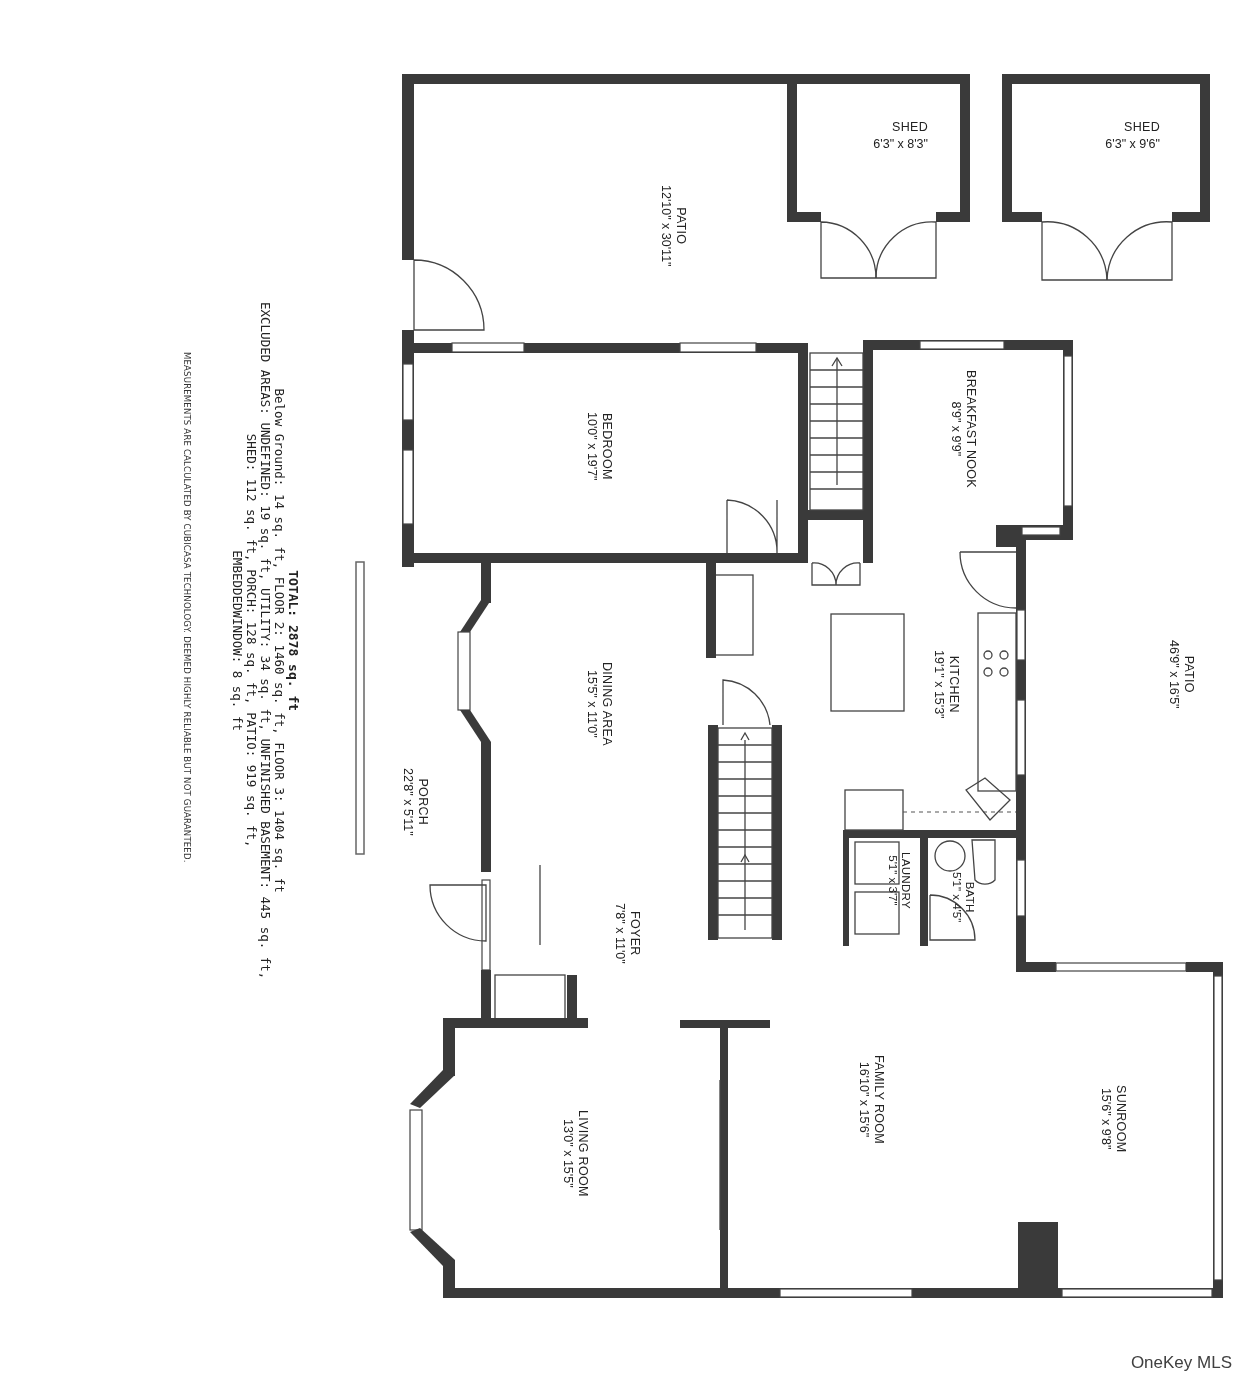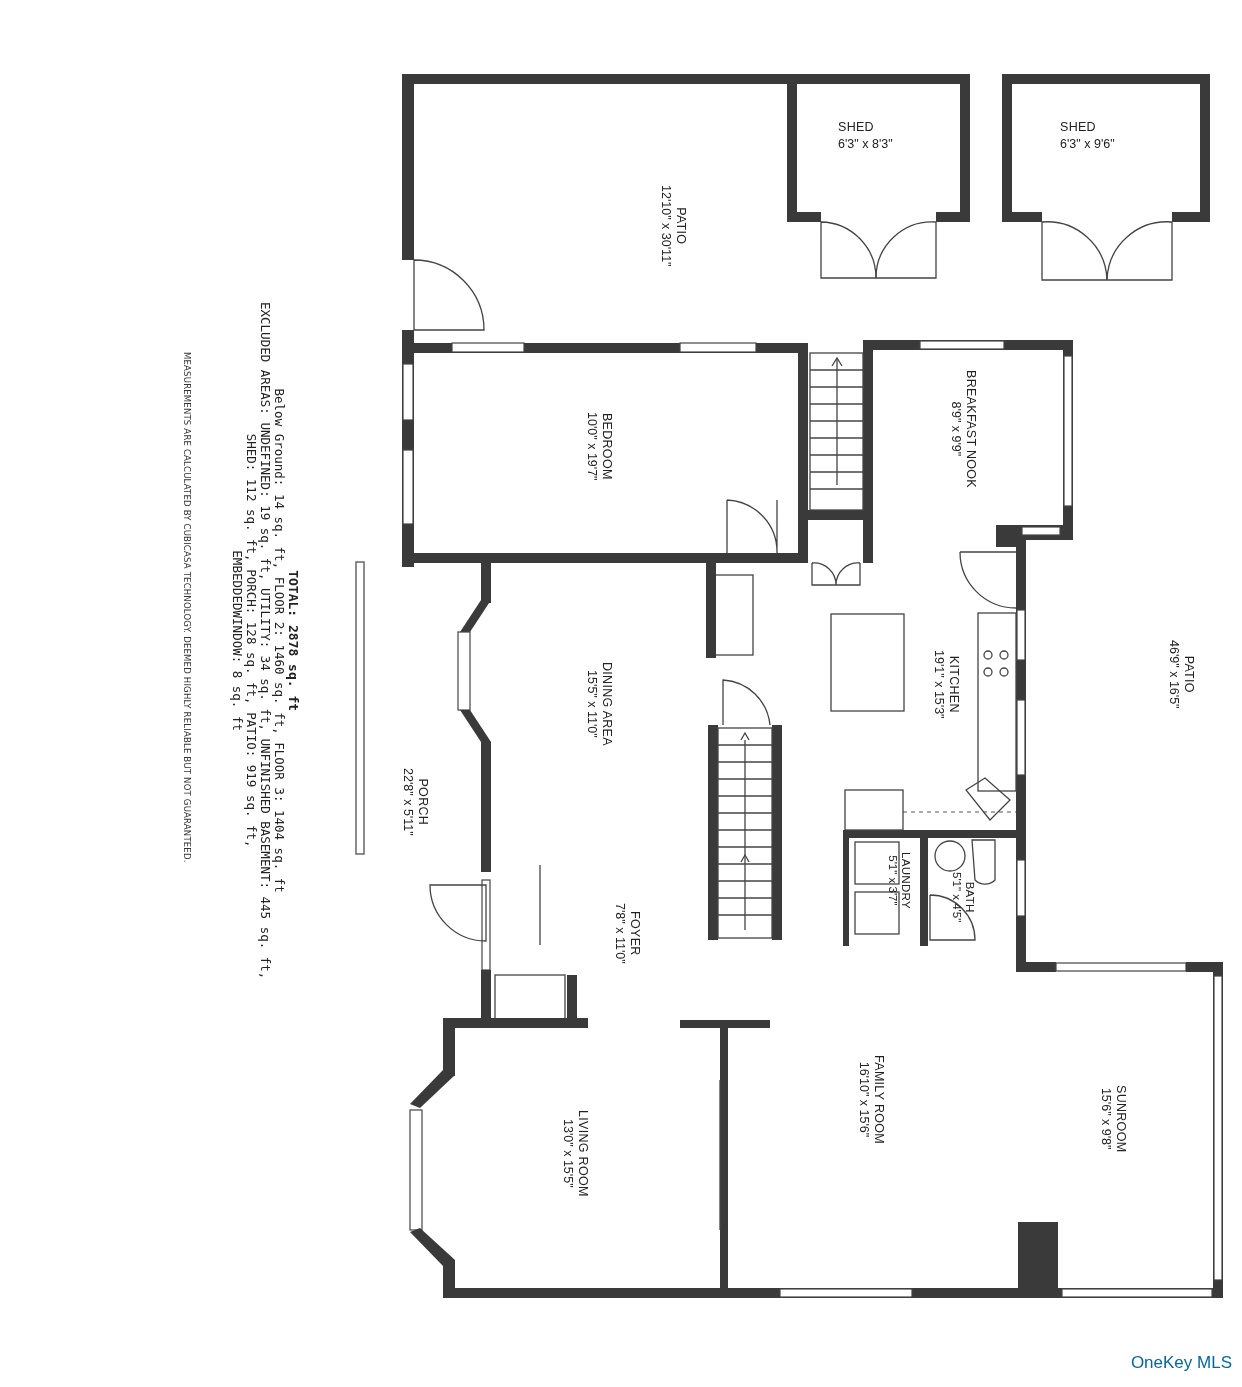--- a/index.html
+++ b/index.html
@@ -9,22 +9,22 @@
   .thin{fill:none;stroke:#444;stroke-width:1.3;}
   .win{fill:#fff;stroke:#444;stroke-width:1.2;}
   .dash{fill:none;stroke:#555;stroke-width:1.2;stroke-dasharray:4 4;}
   .label{position:absolute;transform-origin:0 0;text-align:center;white-space:nowrap;font-size:12.5px;line-height:15px;color:#222;}
   .rot{transform:rotate(90deg);}
   .room-name{display:block;letter-spacing:0.3px;}
   .room-dim{display:block;}
   .summary{position:absolute;transform-origin:0 0;transform:rotate(90deg);font-family:"DejaVu Sans Mono",monospace;font-size:12.5px;line-height:14px;text-align:center;white-space:nowrap;color:#222;}
   .summary .total{font-weight:bold;font-size:13px;}
   .disclaimer{position:absolute;transform-origin:0 0;transform:rotate(90deg);font-family:"DejaVu Sans",sans-serif;font-size:8.5px;white-space:nowrap;color:#333;letter-spacing:0.2px;}
-  .watermark{position:absolute;right:10px;bottom:14px;font-family:"Liberation Sans",sans-serif;font-size:17px;color:#0369a1;}
-  .upright{position:absolute;text-align:left;font-size:12.5px;line-height:17px;white-space:nowrap;}
+  .watermark{position:absolute;right:10px;bottom:14px;font-family:"Liberation Sans",sans-serif;font-size:17px;color:#404040;}
+  .upright{position:absolute;text-align:right;font-size:12.5px;line-height:17px;white-space:nowrap;}
 </style>
 </head>
 <body>
 
 <svg id="plan" viewBox="0 0 1242 1387" xmlns="http://www.w3.org/2000/svg">
 
   <g>
     <rect class="wall" x="402" y="74" width="568" height="10"></rect>
     <rect class="wall" x="402" y="74" width="12" height="186"></rect>
     <rect class="wall" x="402" y="330" width="12" height="24"></rect>

